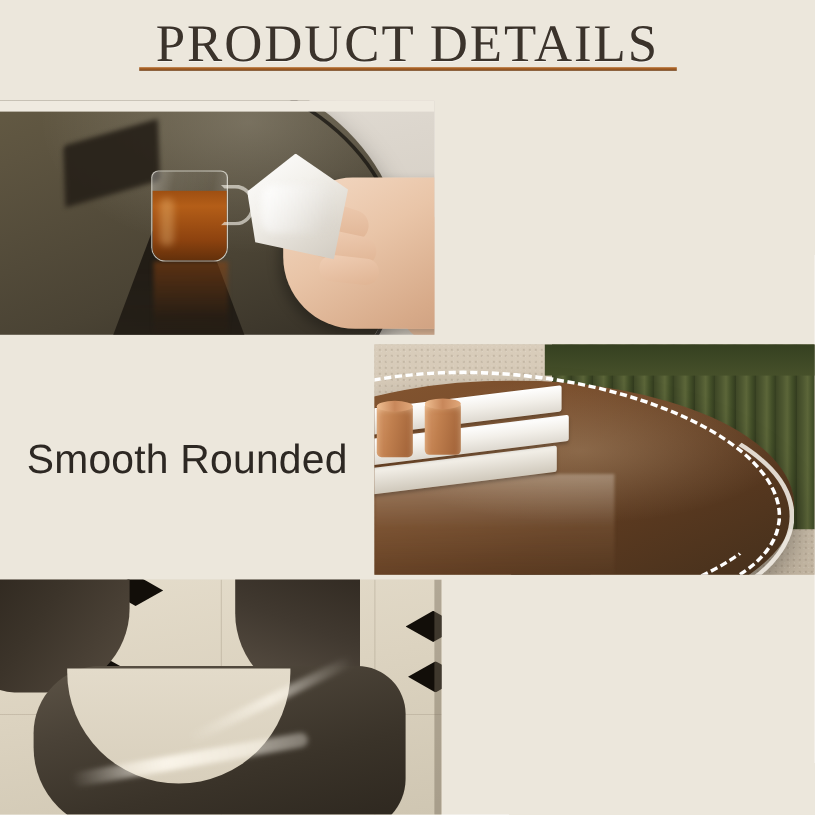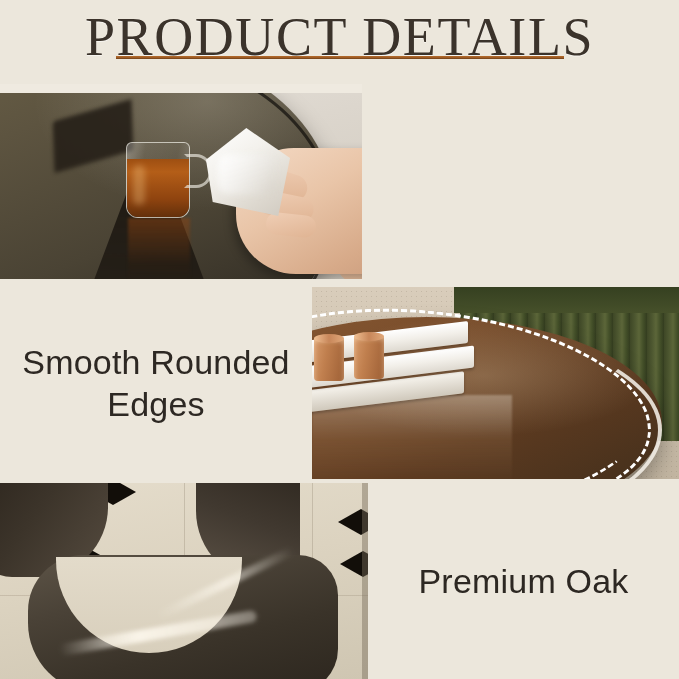--- a/index.html
+++ b/index.html
@@ -24,21 +24,21 @@
     left: 0; top: 14px;
     width: 679px;
     height: 62px;
     display: flex;
     flex-direction: column;
     align-items: center;
     justify-content: flex-start;
   }
   .title-text {
     font-family: "Liberation Serif", "DejaVu Serif", serif;
-    font-size: 54px;
+    font-size: 44px;
     line-height: 46px;
     letter-spacing: 1.6px;
     color: #3b332b;
     font-weight: 400;
     white-space: nowrap;
     text-shadow: 0 1px 0 rgba(255,255,255,0.55);
   }
   .title-rule {
     margin-top: -4px;
     width: 448px;
@@ -446,21 +446,20 @@
       <div class="r1-top-strip"></div>
     </div>
 
   </div>
 
   <div class="row" id="row2">
 
     <div class="caption" id="cap2">
       <span>
         <span>Smooth Rounded</span><br>
-        <span>Edges</span>
       </span>
     </div>
 
     <div class="panel" id="img2">
       <div class="r2-wall"></div>
       <div class="r2-carpet"></div>
       <div class="r2-noise"></div>
       <div class="r2-curtain"></div>
       <div class="r2-curtain-top"></div>
       <div class="r2-leg"></div>
@@ -497,18 +496,18 @@
       <div class="r3-leg-upper-right"></div>
       <div class="r3-leg-curve"></div>
       <div class="r3-leg-notch"></div>
       <div class="r3-highlight"></div>
       <div class="r3-highlight2"></div>
       <div class="r3-right-strip"></div>
     </div>
 
     <div class="caption" id="cap3">
       <span>
-        <span>Premium Oak</span><br>
+        <br>
       </span>
     </div>
   </div>
 
 </div>
 
 </body></html>

